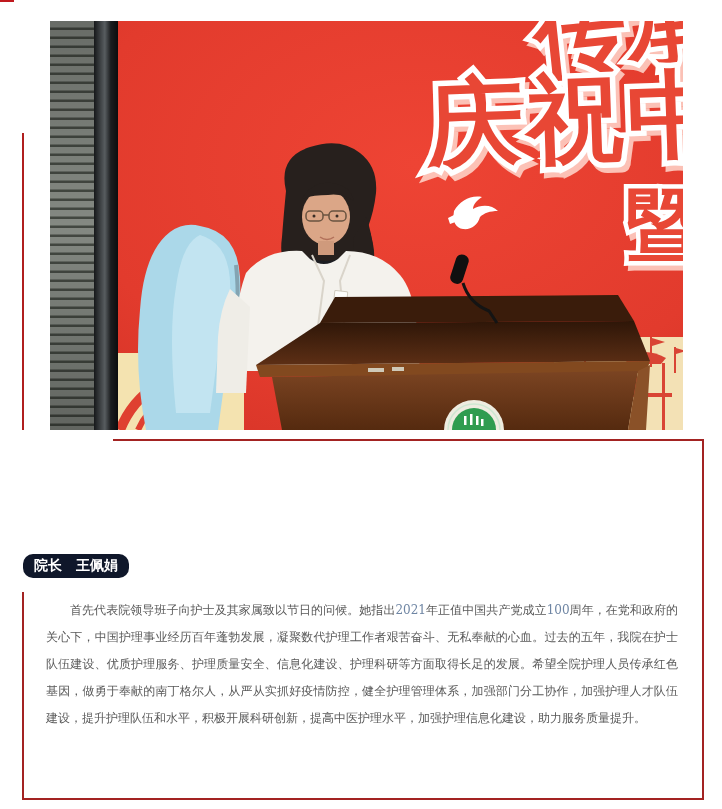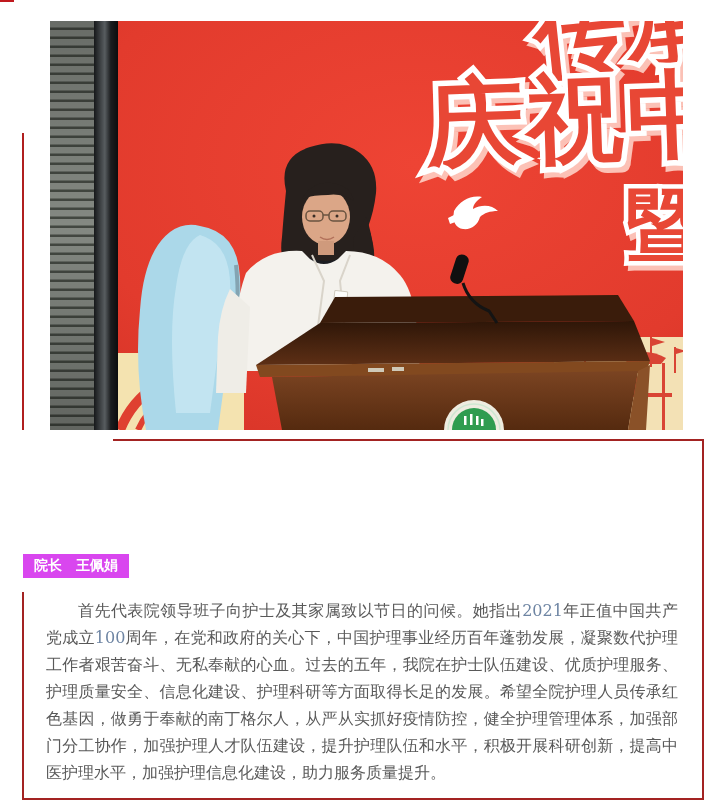--- a/index.html
+++ b/index.html
@@ -13,27 +13,27 @@
   .photo svg{display:block;}
 
   .accent-bar{position:absolute;left:22px;top:133px;width:2px;height:297px;background:#b01f1f;}
 
   .frame{position:absolute;background:#a32322;}
   .frame-top{left:113px;top:439px;width:591px;height:2px;}
   .frame-right{left:702px;top:439px;width:2px;height:361px;}
   .frame-bottom{left:22px;top:798px;width:682px;height:2px;}
   .frame-left{left:22px;top:592px;width:2px;height:206px;}
 
-  .badge{position:absolute;left:23px;top:554px;background:#d946ef;color:#ffffff;
+  .badge{position:absolute;left:23px;top:554px;background:#0f172a;color:#ffffff;
          font-size:14px;font-weight:bold;line-height:17px;padding:3px 11px 4px;
-         display:inline-flex;gap:14px;white-space:nowrap;}
+         display:inline-flex;gap:14px;white-space:nowrap;border-radius:10px;}
 
   .paragraph{position:absolute;left:46px;top:597px;width:632px;margin:0;
              font-family:"Liberation Serif","DejaVu Serif",serif;
-             font-size:16px;line-height:27px;color:#595959;
+             font-size:12px;line-height:27px;color:#595959;
              text-align:justify;text-indent:2em;}
   .paragraph .num{color:#6e85a3;font-family:"DejaVu Serif","Liberation Serif",serif;}
 </style>
 </head>
 <body>
 
 <div class="page">
 
   <div class="top-dash"></div>
 

